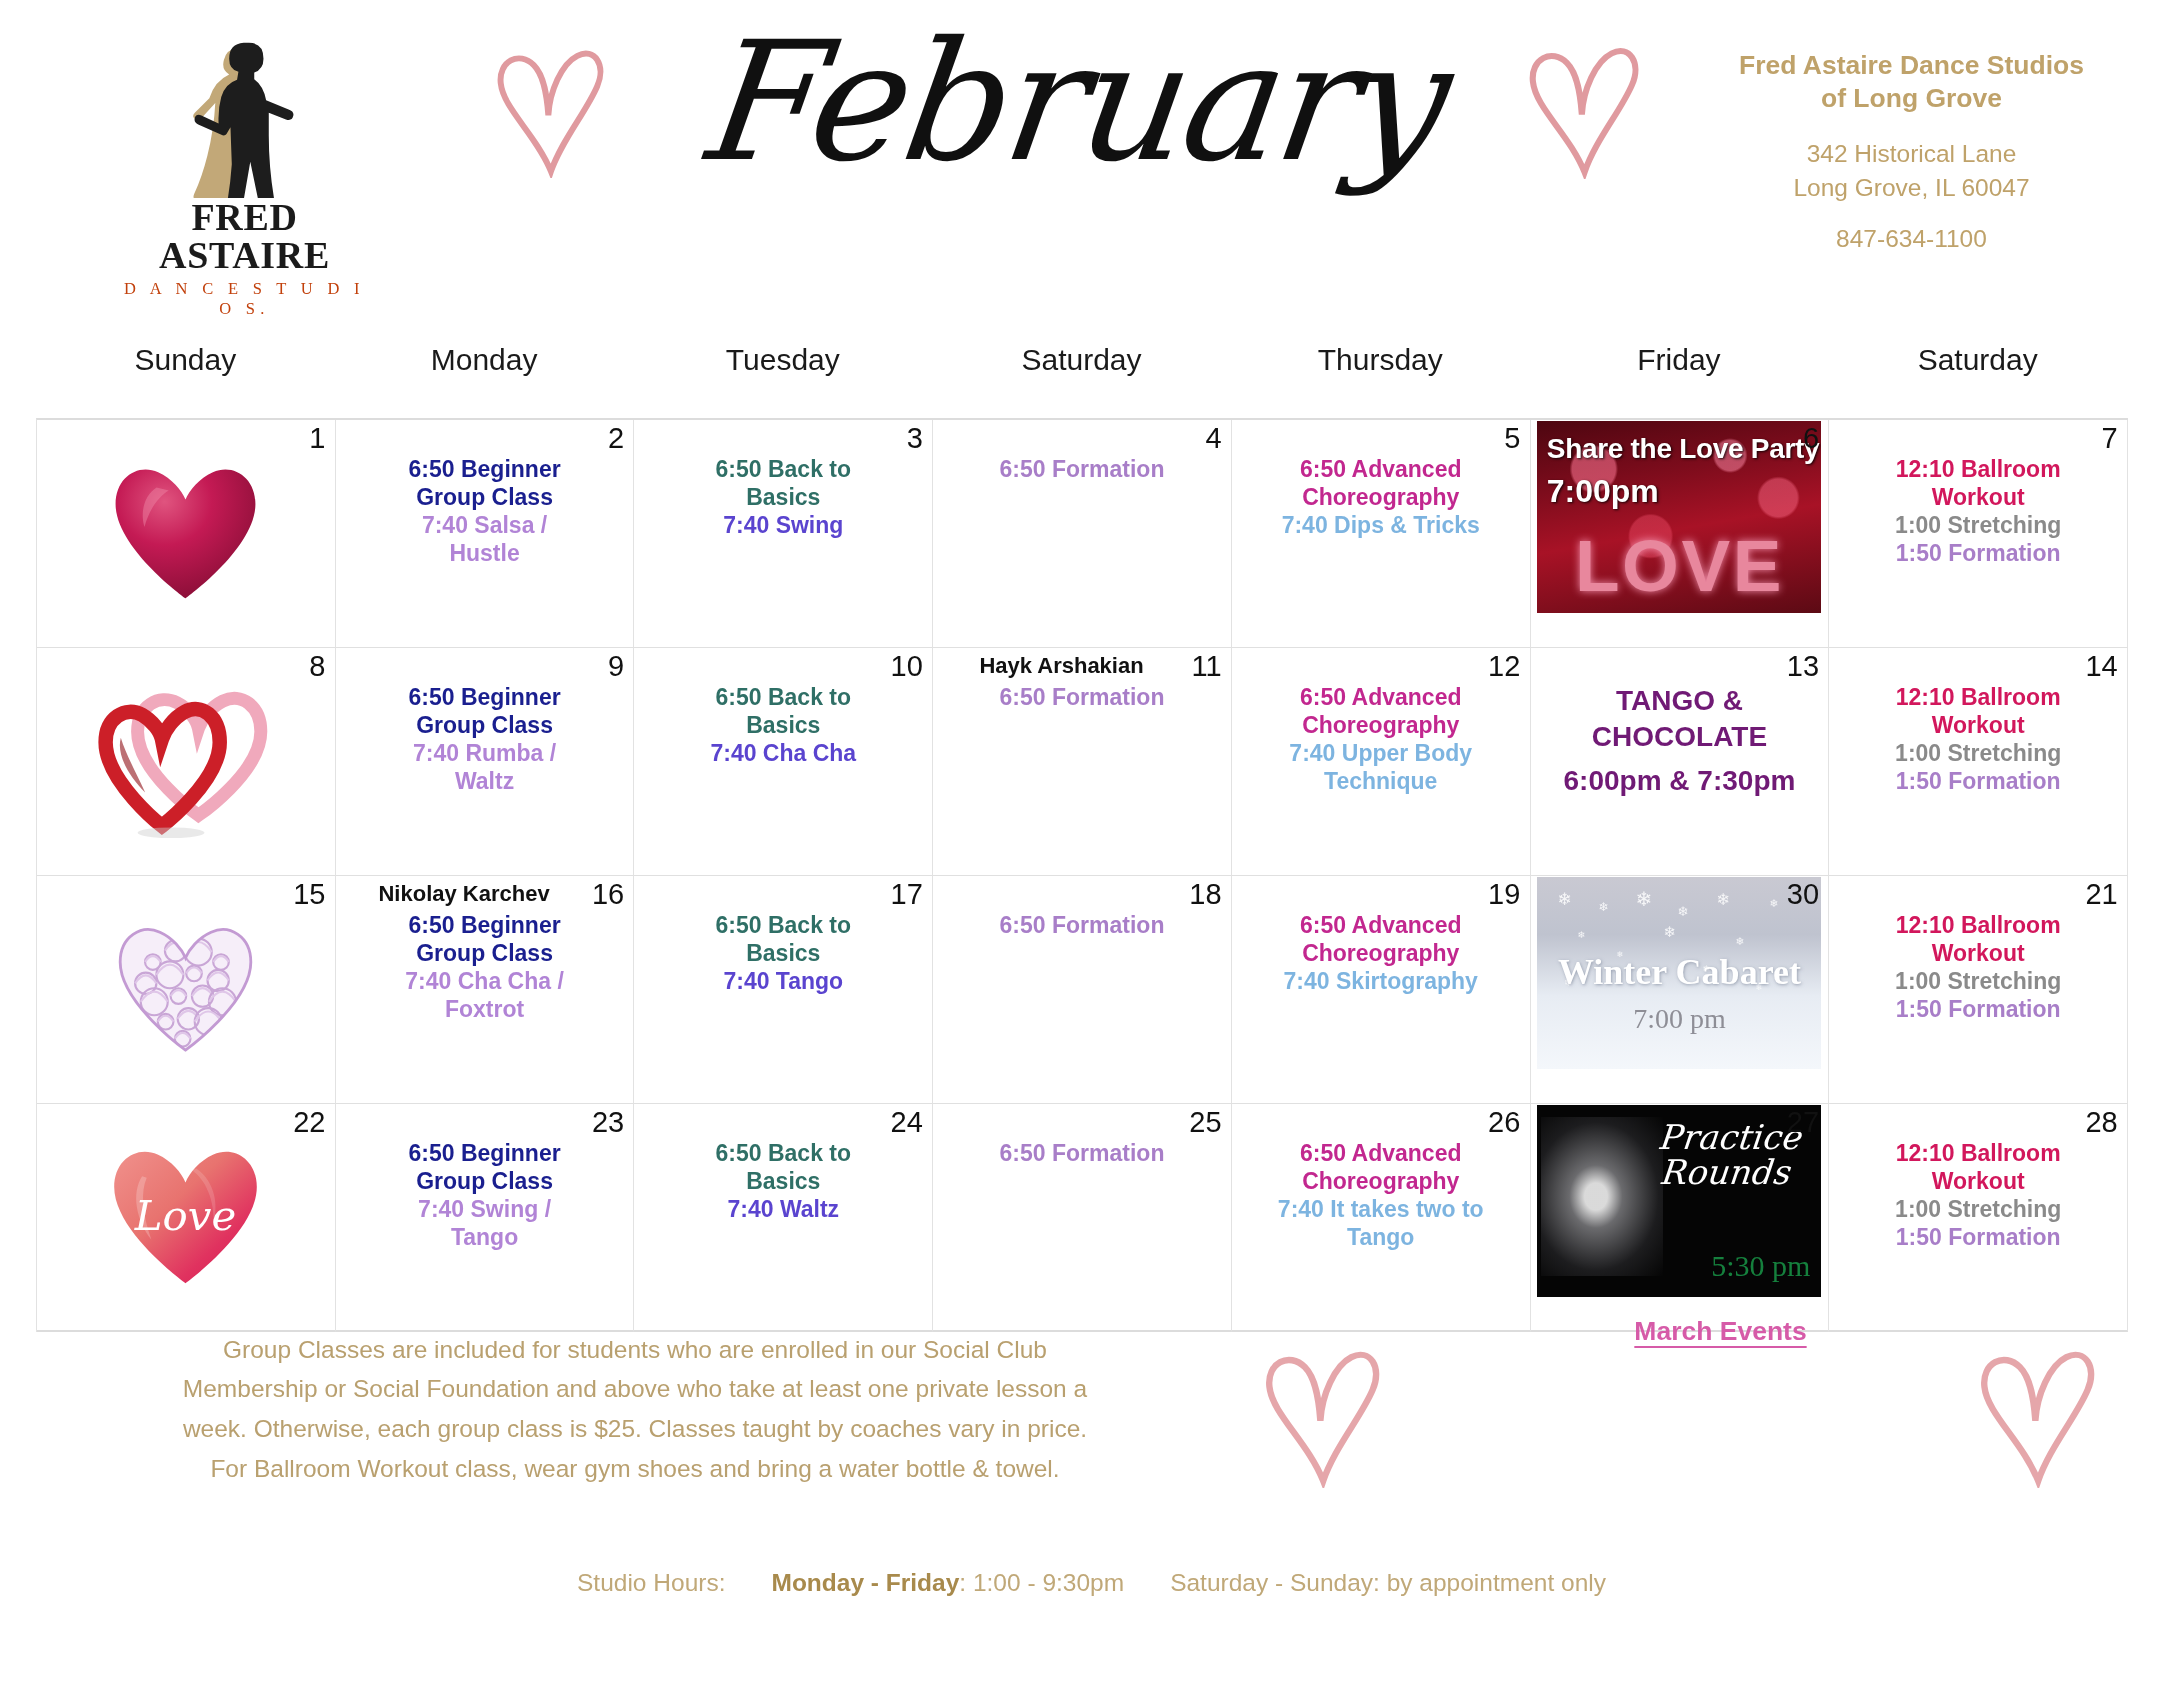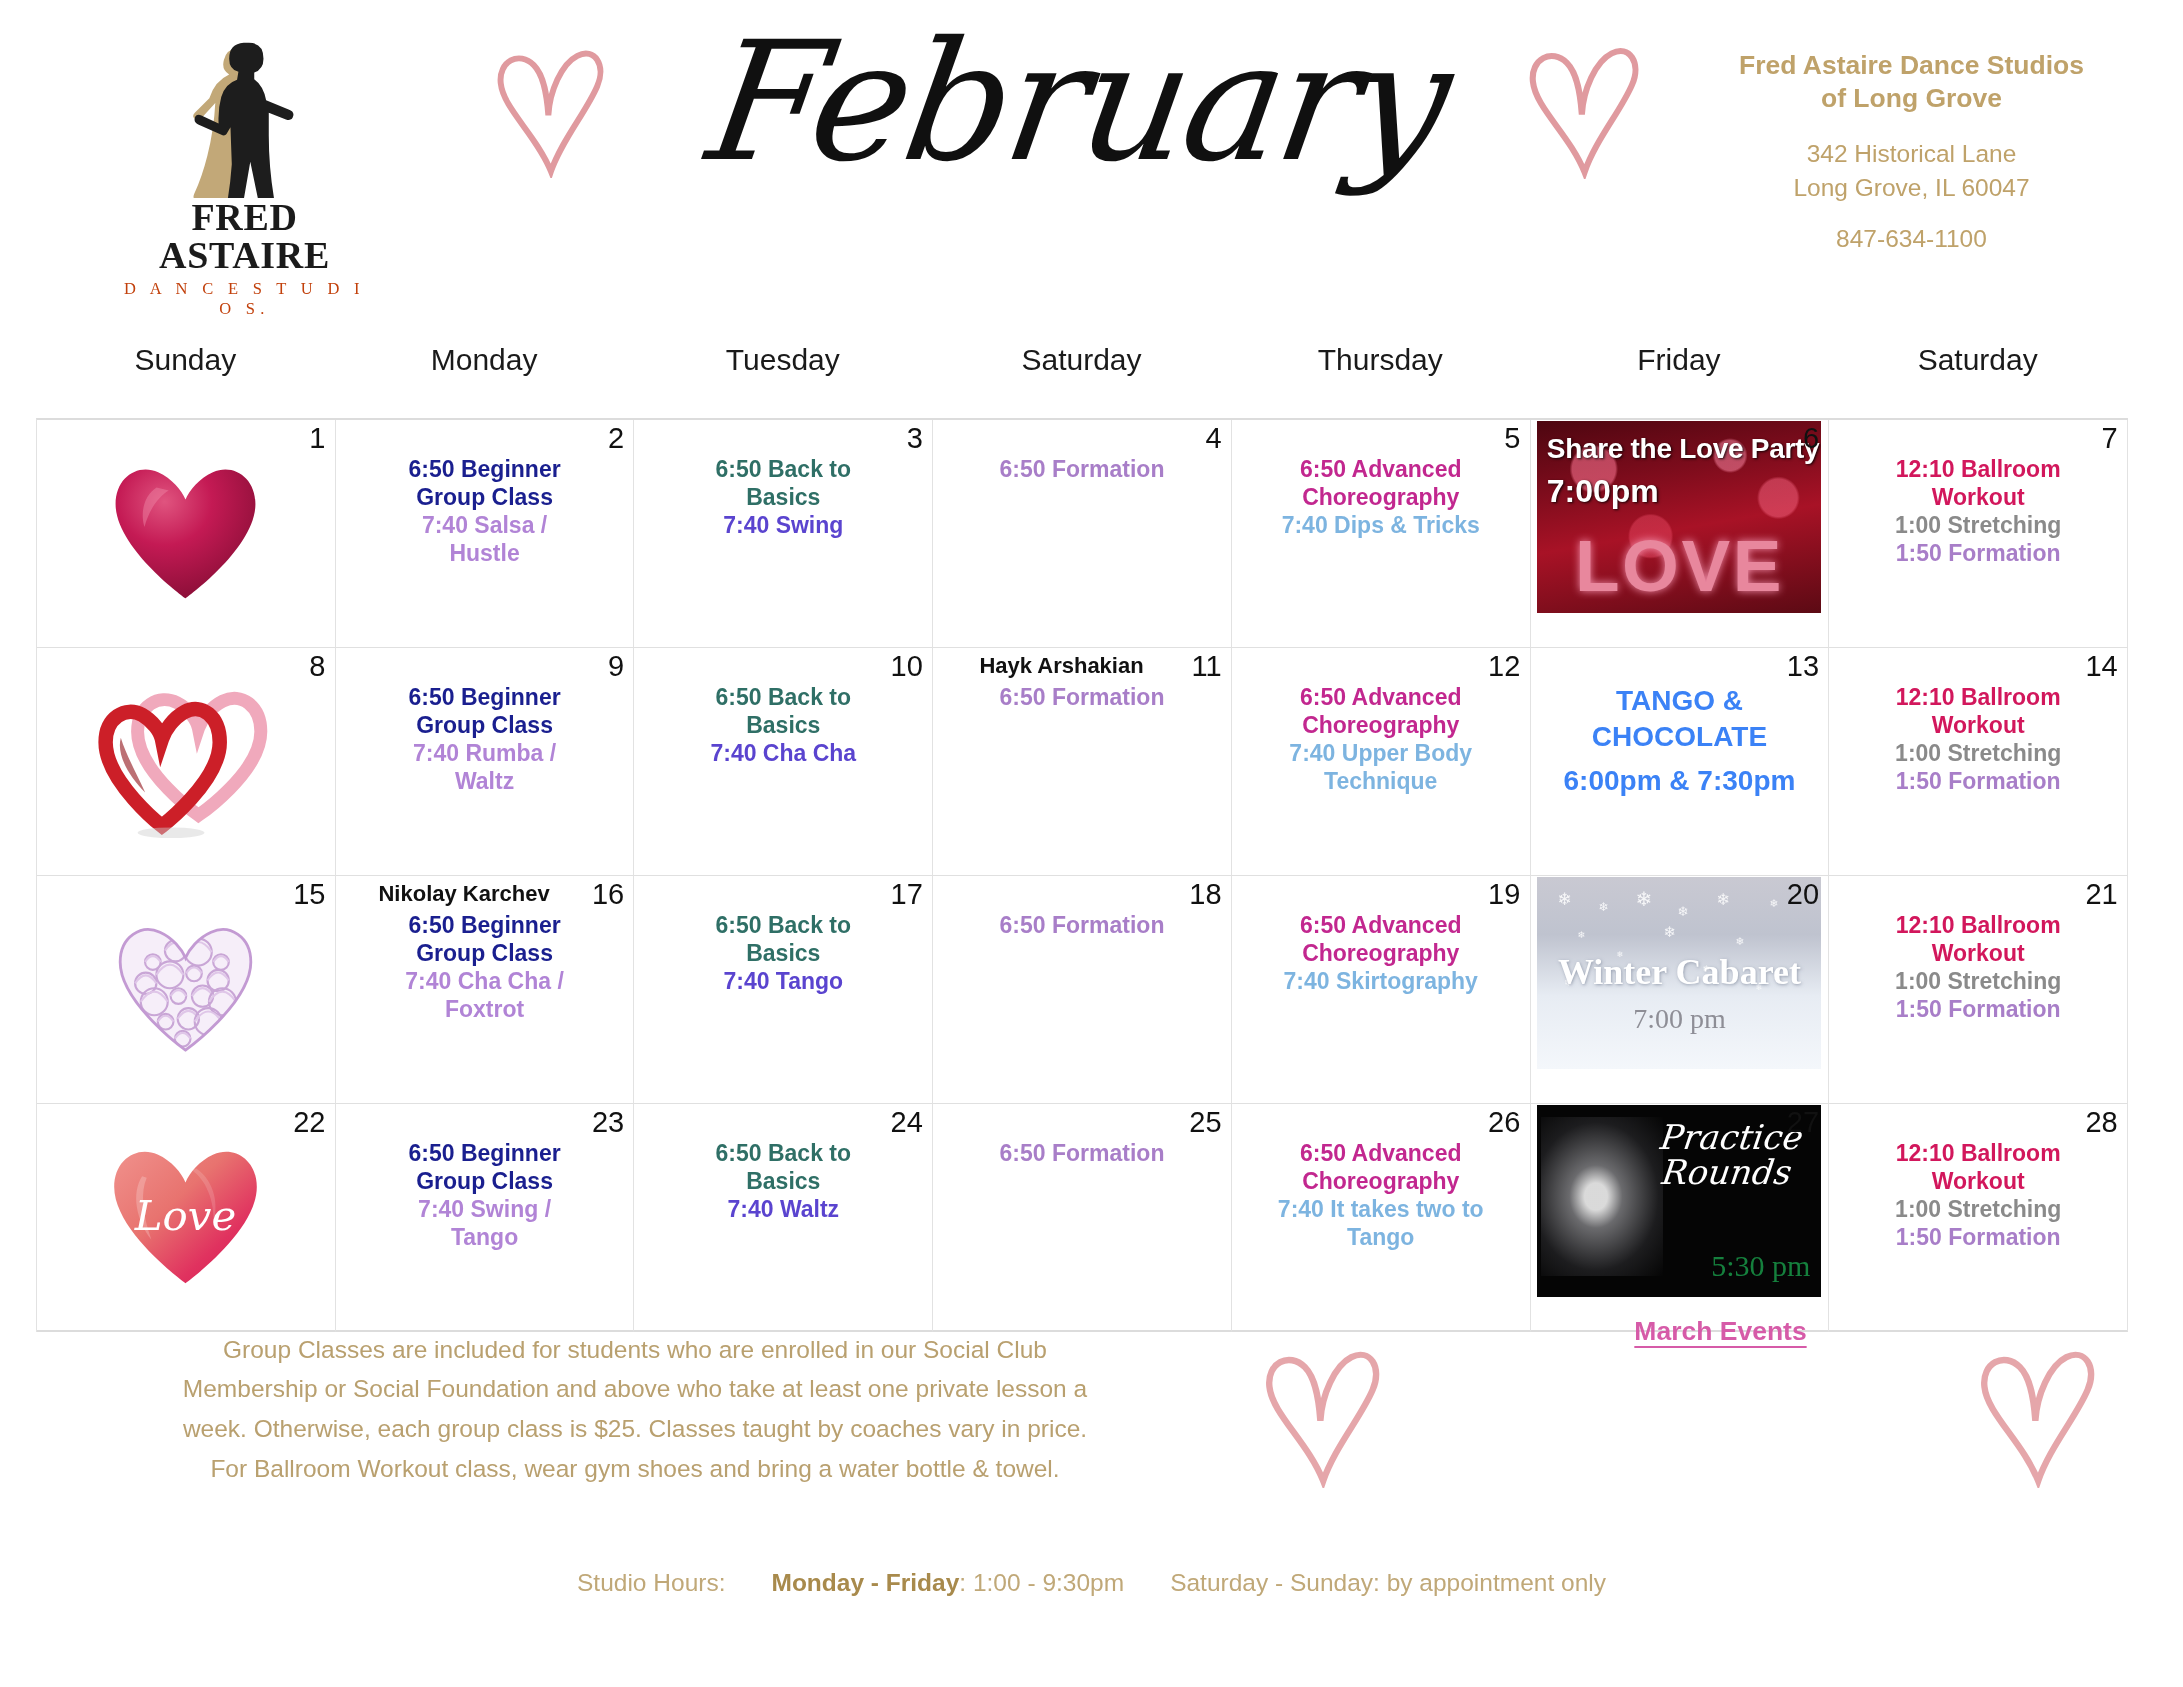--- a/index.html
+++ b/index.html
@@ -64,21 +64,21 @@
 
   .c-navy{color:#1a1f8f;}
   .c-lilac{color:#b184d6;}
   .c-teal{color:#2f6f66;}
   .c-violet{color:#5a44cf;}
   .c-magenta{color:#c2278f;}
   .c-skyblue{color:#7db4e0;}
   .c-crimson{color:#d2175c;}
   .c-gray{color:#8a8a8a;}
   .c-mauve{color:#a87ec8;}
-  .c-red{color:#3b82f6;}
+  .c-red{color:#701a75;}
 
   
   .heart-art{position:absolute;left:0;right:0;top:20px;display:flex;justify-content:center;align-items:center;height:185px;}
 
   
   .flyer{position:absolute;left:50%;top:1.3px;transform:translateX(-50%);
          width:284px;height:192px;overflow:hidden;}
   .flyer-love{background:
       radial-gradient(circle at 20% 25%, rgba(255,120,150,.55) 0 8%, transparent 9%),
       radial-gradient(circle at 68% 18%, rgba(255,140,170,.5) 0 6%, transparent 7%),
@@ -396,21 +396,21 @@
           <div class="flake" style="left:40px;top:52px;font-size:9.3px;">❄</div>
           <div class="flake" style="left:126px;top:46px;font-size:14.6px;">❄</div>
           <div class="flake" style="left:198px;top:58px;font-size:10.6px;">❄</div>
           <div class="flake" style="left:79px;top:73px;font-size:8px;">❄</div>
           <div class="flake" style="left:165px;top:86px;font-size:9.3px;">❄</div>
           <div class="flake" style="left:26.5px;top:99px;font-size:10.6px;">❄</div>
           <div class="flake" style="left:218px;top:106px;font-size:8px;">❄</div>
           <div class="t1">Winter Cabaret</div>
        <div class="t2">7:00 pm</div>
         </div>
-        <div class="daynum">20</div>
+        <div class="daynum">30</div>
       </div>
       <div class="cell">
         <div class="daynum">21</div>
         <div class="events">
           <div class="ev c-crimson">12:10 Ballroom</div>
           <div class="ev c-crimson">Workout</div>
           <div class="ev c-gray">1:00 Stretching</div>
           <div class="ev c-mauve">1:50 Formation</div>
         </div>
       </div>

